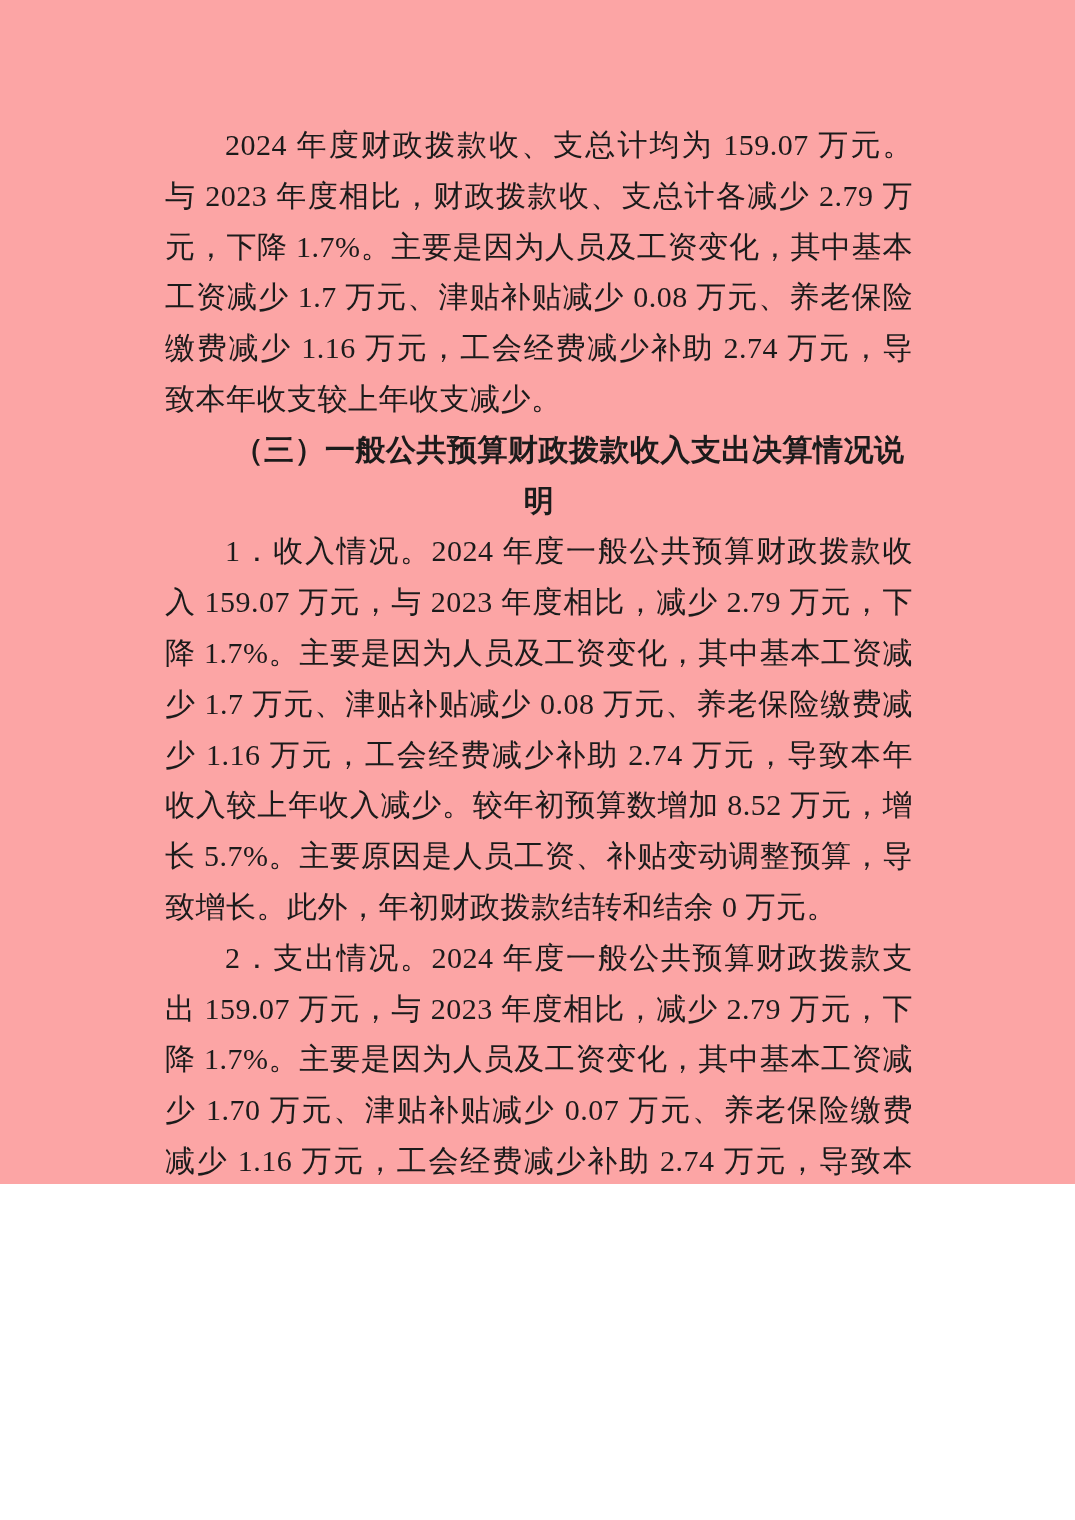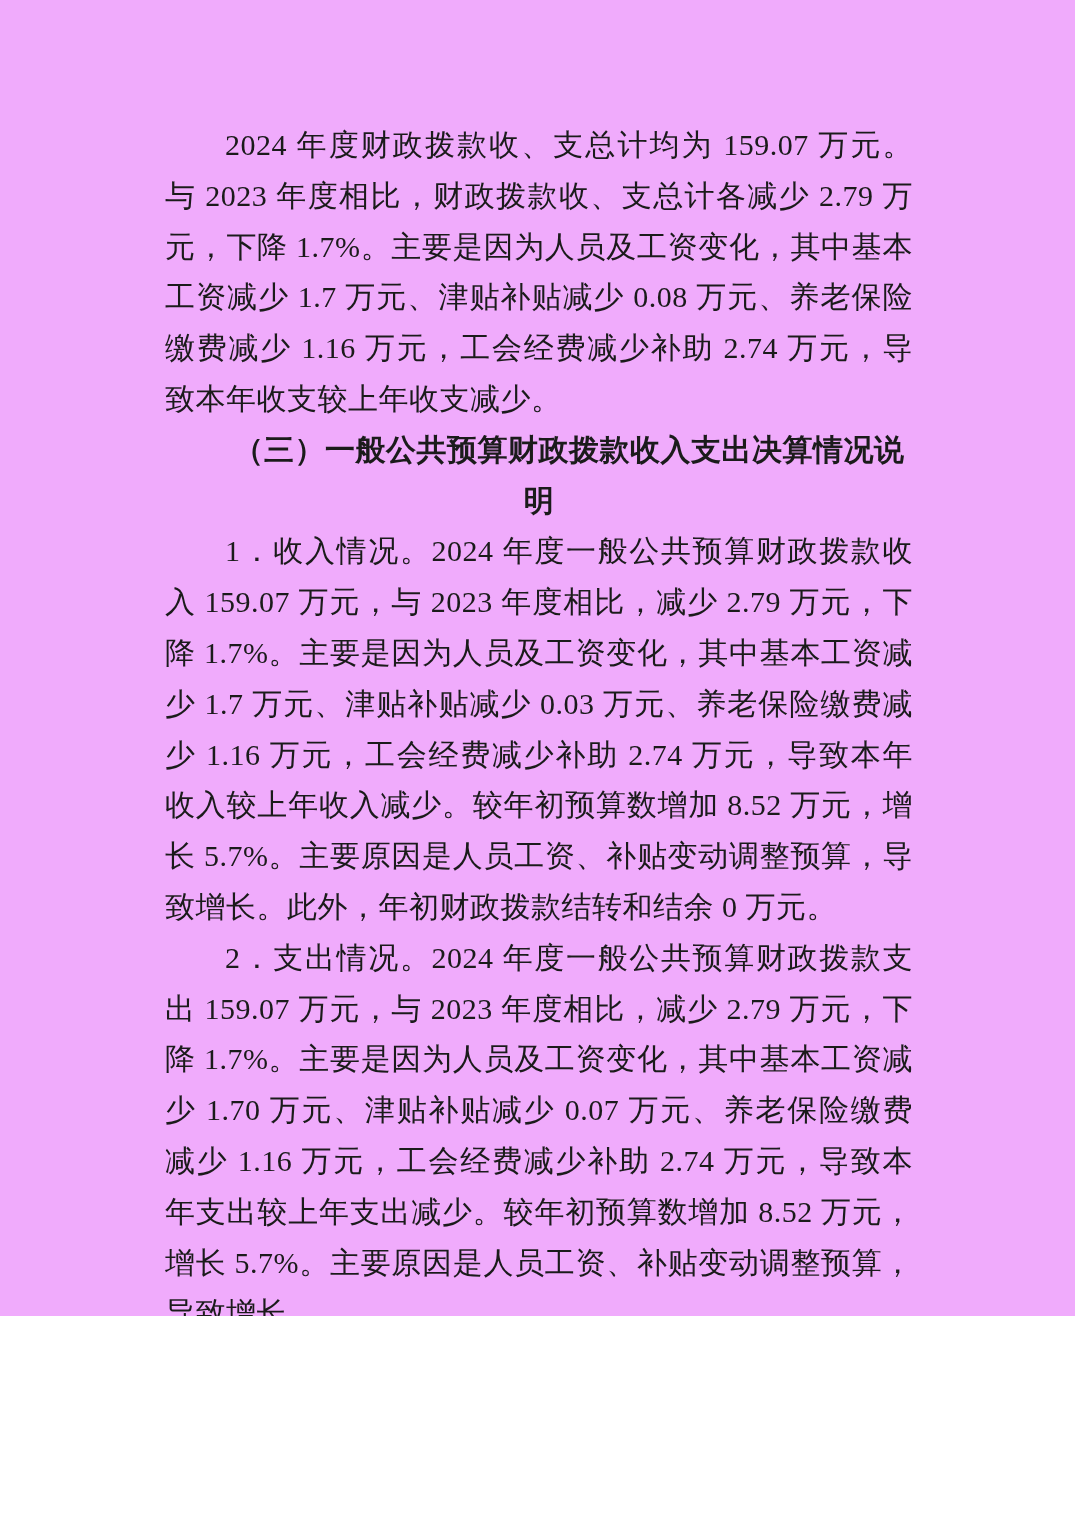--- a/index.html
+++ b/index.html
@@ -3,22 +3,22 @@
 <meta charset="utf-8">
 <style>
   html, body {
     margin: 0;
     padding: 0;
     background: #ffffff;
   }
   .page {
     position: relative;
     width: 1075px;
-    height: 1316px;
-    background: #f0abfc;
+    height: 1184px;
+    background: #fca5a5;
     overflow: hidden;
     font-family: "Liberation Serif", "DejaVu Serif", serif;
   }
   .content {
     position: absolute;
     left: 165px;
     top: 120px;
     width: 748px;
   }
   .para {
@@ -47,17 +47,17 @@
     letter-spacing: 2px;
   }
 </style>
 </head>
 <body>
 
 <div class="page">
   <div class="content">
     <p class="para body">2024 年度财政拨款收、支总计均为 159.07 万元。与 2023 年度相比，财政拨款收、支总计各减少 2.79 万元，下降 1.7%。主要是因为人员及工资变化，其中基本工资减少 1.7 万元、津贴补贴减少 0.08 万元、养老保险缴费减少 1.16 万元，工会经费减少补助 2.74 万元，导致本年收支较上年收支减少。</p>
     <p class="para heading">（三）一般公共预算财政拨款收入支出决算情况说明</p>
-    <p class="para body">1．收入情况。2024 年度一般公共预算财政拨款收入 159.07 万元，与 2023 年度相比，减少 2.79 万元，下降 1.7%。主要是因为人员及工资变化，其中基本工资减少 1.7 万元、津贴补贴减少 0.03 万元、养老保险缴费减少 1.16 万元，工会经费减少补助 2.74 万元，导致本年收入较上年收入减少。较年初预算数增加 8.52 万元，增长 5.7%。主要原因是人员工资、补贴变动调整预算，导致增长。此外，年初财政拨款结转和结余 0 万元。</p>
+    <p class="para body">1．收入情况。2024 年度一般公共预算财政拨款收入 159.07 万元，与 2023 年度相比，减少 2.79 万元，下降 1.7%。主要是因为人员及工资变化，其中基本工资减少 1.7 万元、津贴补贴减少 0.08 万元、养老保险缴费减少 1.16 万元，工会经费减少补助 2.74 万元，导致本年收入较上年收入减少。较年初预算数增加 8.52 万元，增长 5.7%。主要原因是人员工资、补贴变动调整预算，导致增长。此外，年初财政拨款结转和结余 0 万元。</p>
     <p class="para body">2．支出情况。2024 年度一般公共预算财政拨款支出 159.07 万元，与 2023 年度相比，减少 2.79 万元，下降 1.7%。主要是因为人员及工资变化，其中基本工资减少 1.70 万元、津贴补贴减少 0.07 万元、养老保险缴费减少 1.16 万元，工会经费减少补助 2.74 万元，导致本年支出较上年支出减少。较年初预算数增加 8.52 万元，增长 5.7%。主要原因是人员工资、补贴变动调整预算，导致增长。</p>
   </div>
   <div class="footer">– 3 –</div>
 </div>
 
 </body></html>

